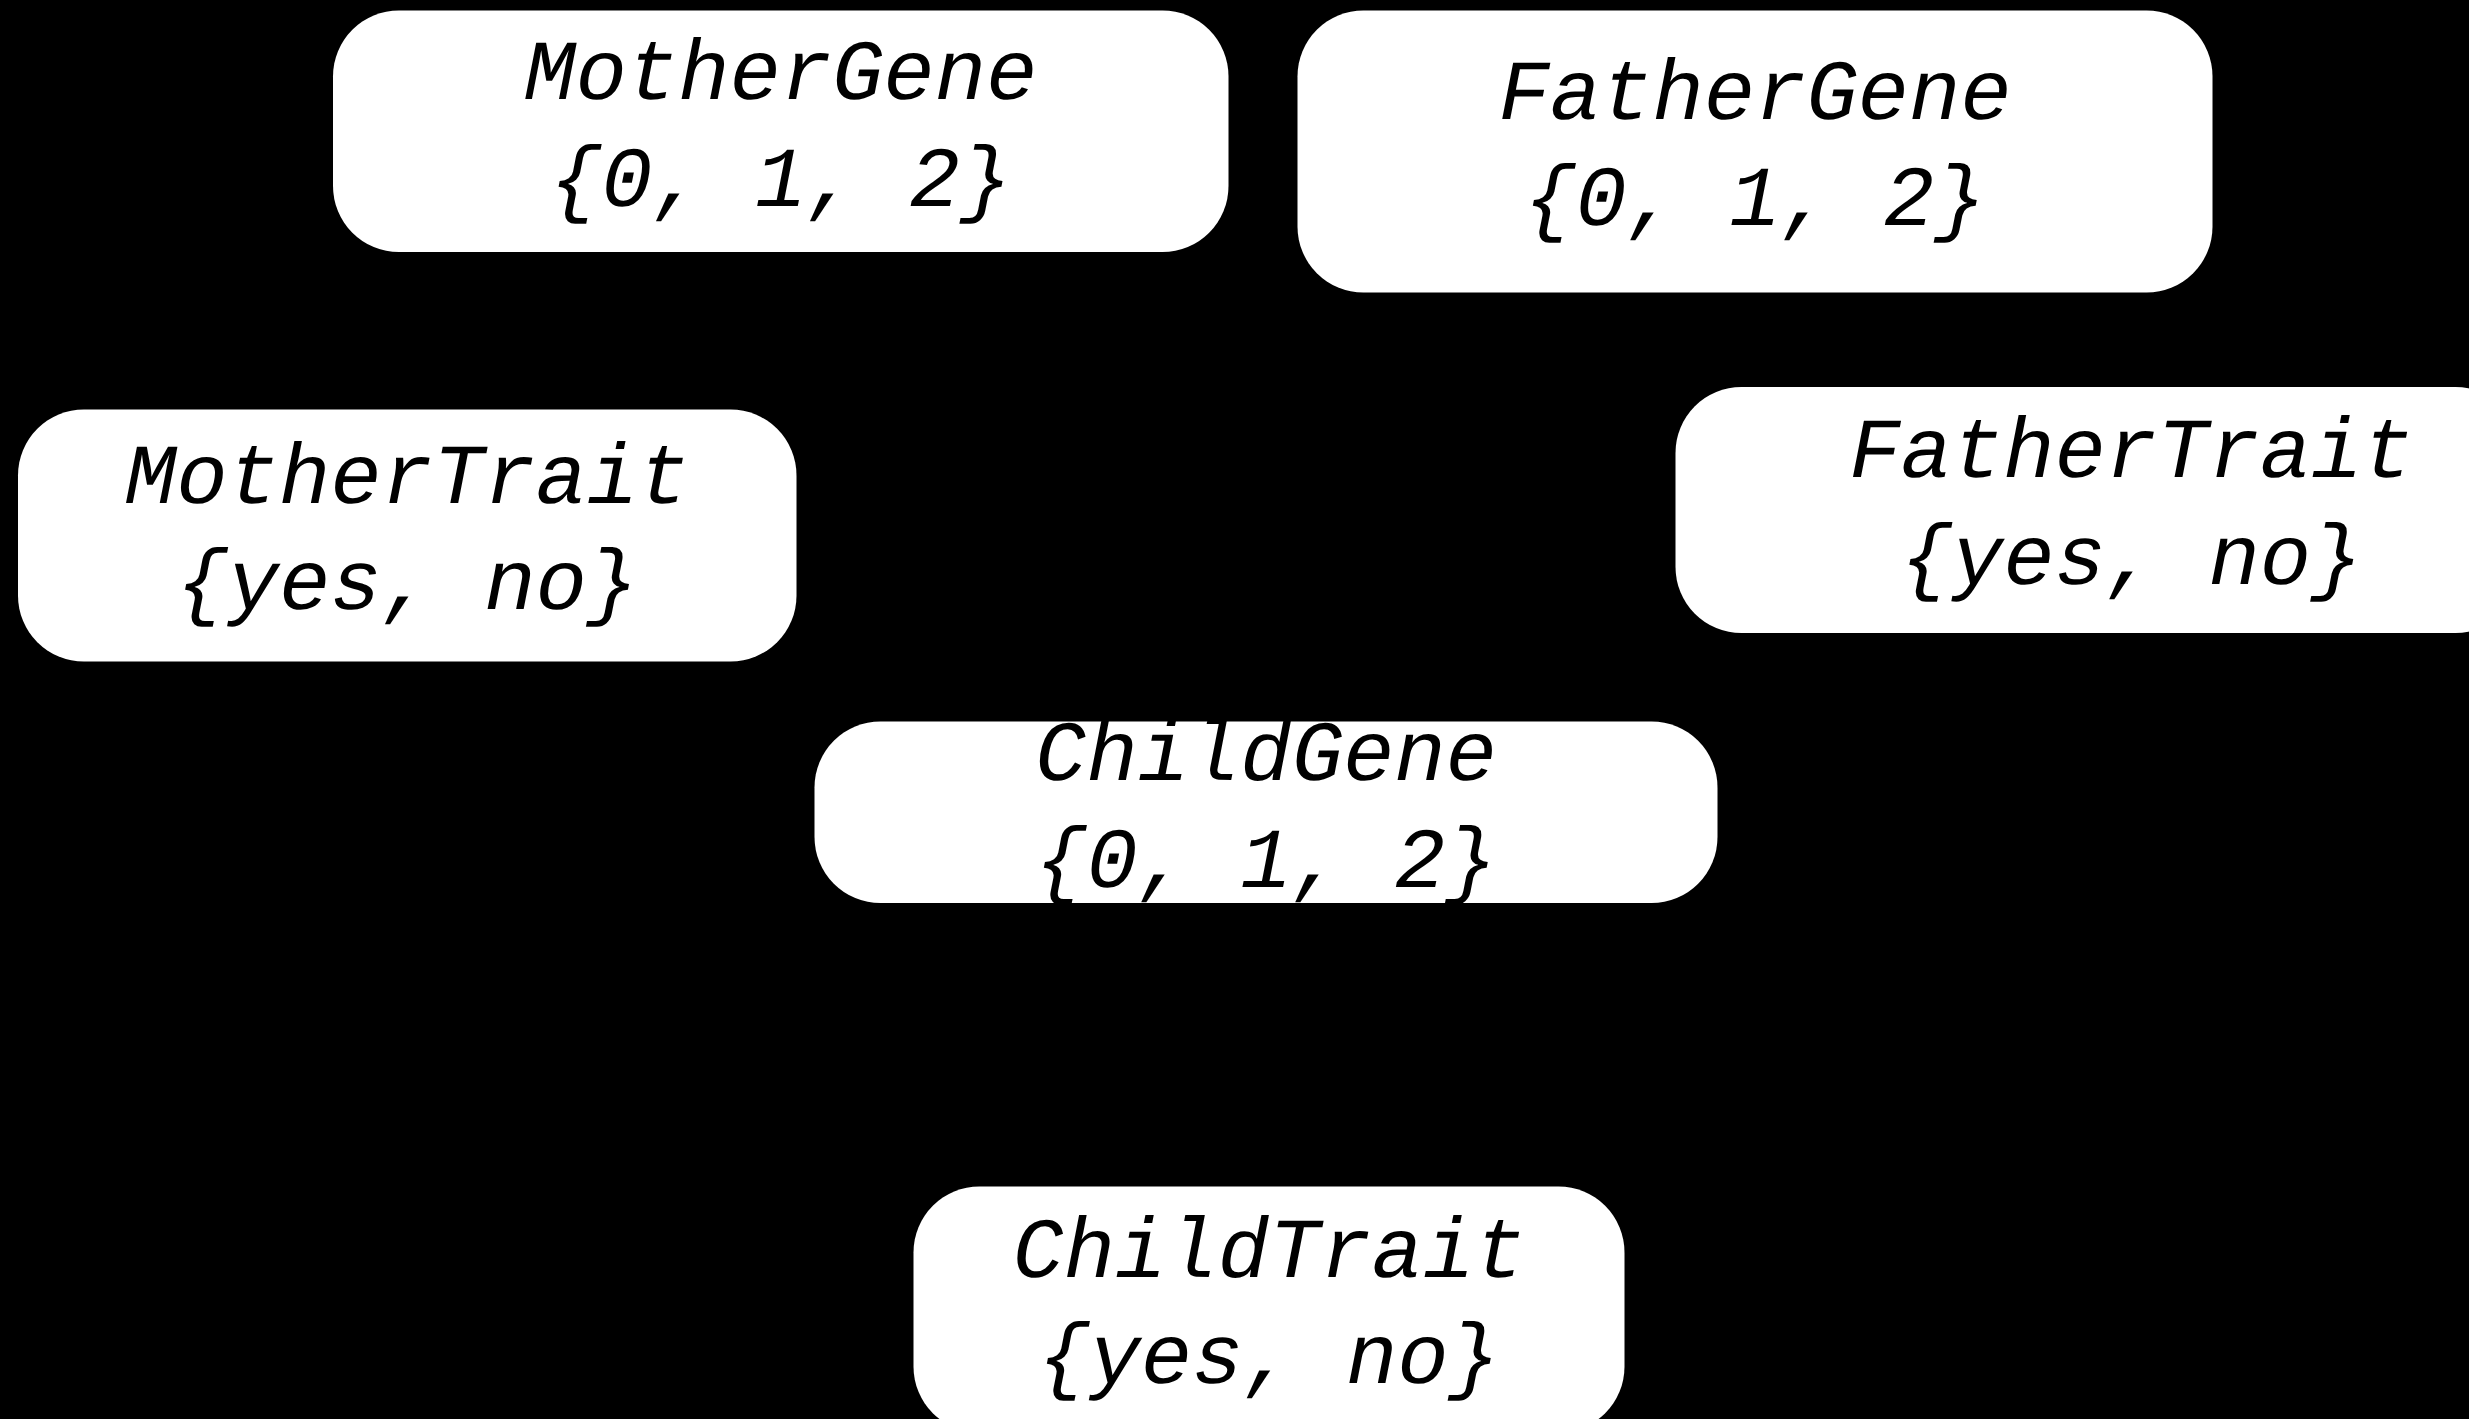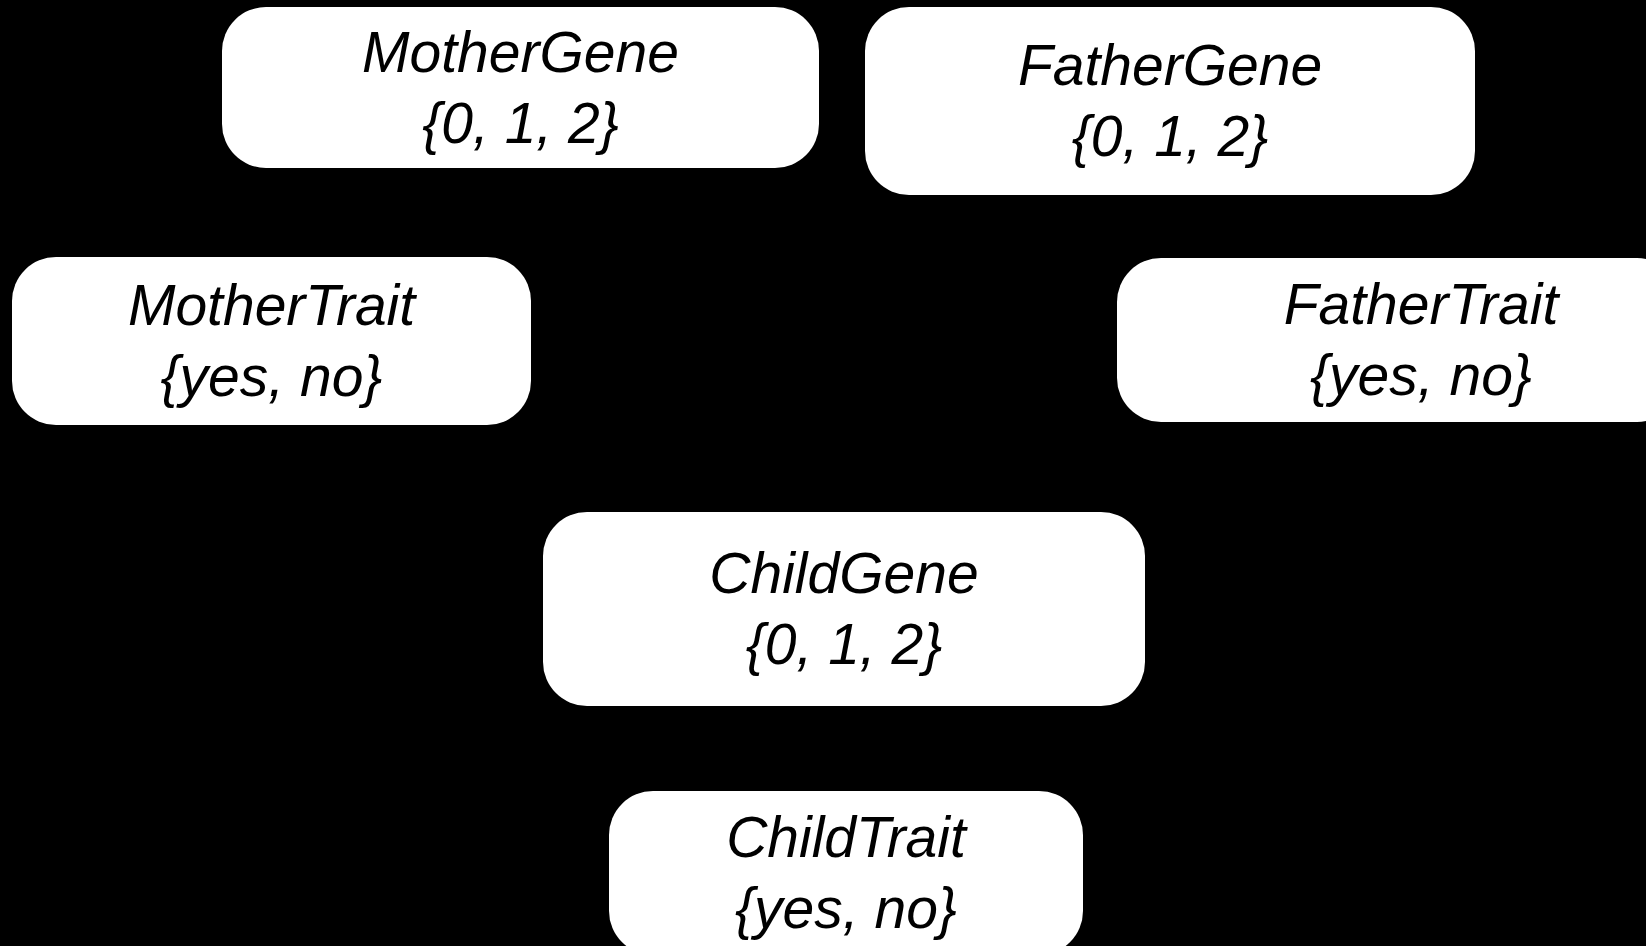--- a/index.html
+++ b/index.html
@@ -17,35 +17,35 @@
   .node {
     position: absolute;
     background: var(--node-fill, #ffffff);
     color: var(--node-text, #000000);
     border-radius: 44px;
     display: flex;
     flex-direction: column;
     align-items: center;
     justify-content: center;
     text-align: center;
-    font-family: Liberation Sans, sans-serif;
+    font-family: Liberation Mono, monospace;
     font-style: italic;
     font-size: 57px;
     line-height: 71px;
     white-space: nowrap;
   }
   .node-label  { display: block; }
   .node-domain { display: block; }
 
   
   .pos-mother-gene  { left: 222px;  top: 7px;   width: 597px; height: 161px; }
   .pos-father-gene  { left: 865px;  top: 7px;   width: 610px; height: 188px; }
-  .pos-mother-trait { left: 12px;   top: 257px; width: 519px; height: 168px; }
+  .pos-mother-trait { left: 12px;   top: 273px; width: 519px; height: 168px; }
   .pos-father-trait { left: 1117px; top: 258px; width: 520px; height: 164px; padding-left: 44px; }
-  .pos-child-gene   { left: 543px;  top: 512px; width: 602px; height: 194px; }
+  .pos-child-gene   { left: 543px;  top: 481px; width: 602px; height: 121px; }
   .pos-child-trait  { left: 609px;  top: 791px; width: 474px; height: 164px; }
 </style>
 </head>
 <body>
 
 <div class="canvas">
 
   <div class="node pos-mother-gene">
     <span class="node-label">MotherGene</span>
     <span class="node-domain">{0, 1, 2}</span>

